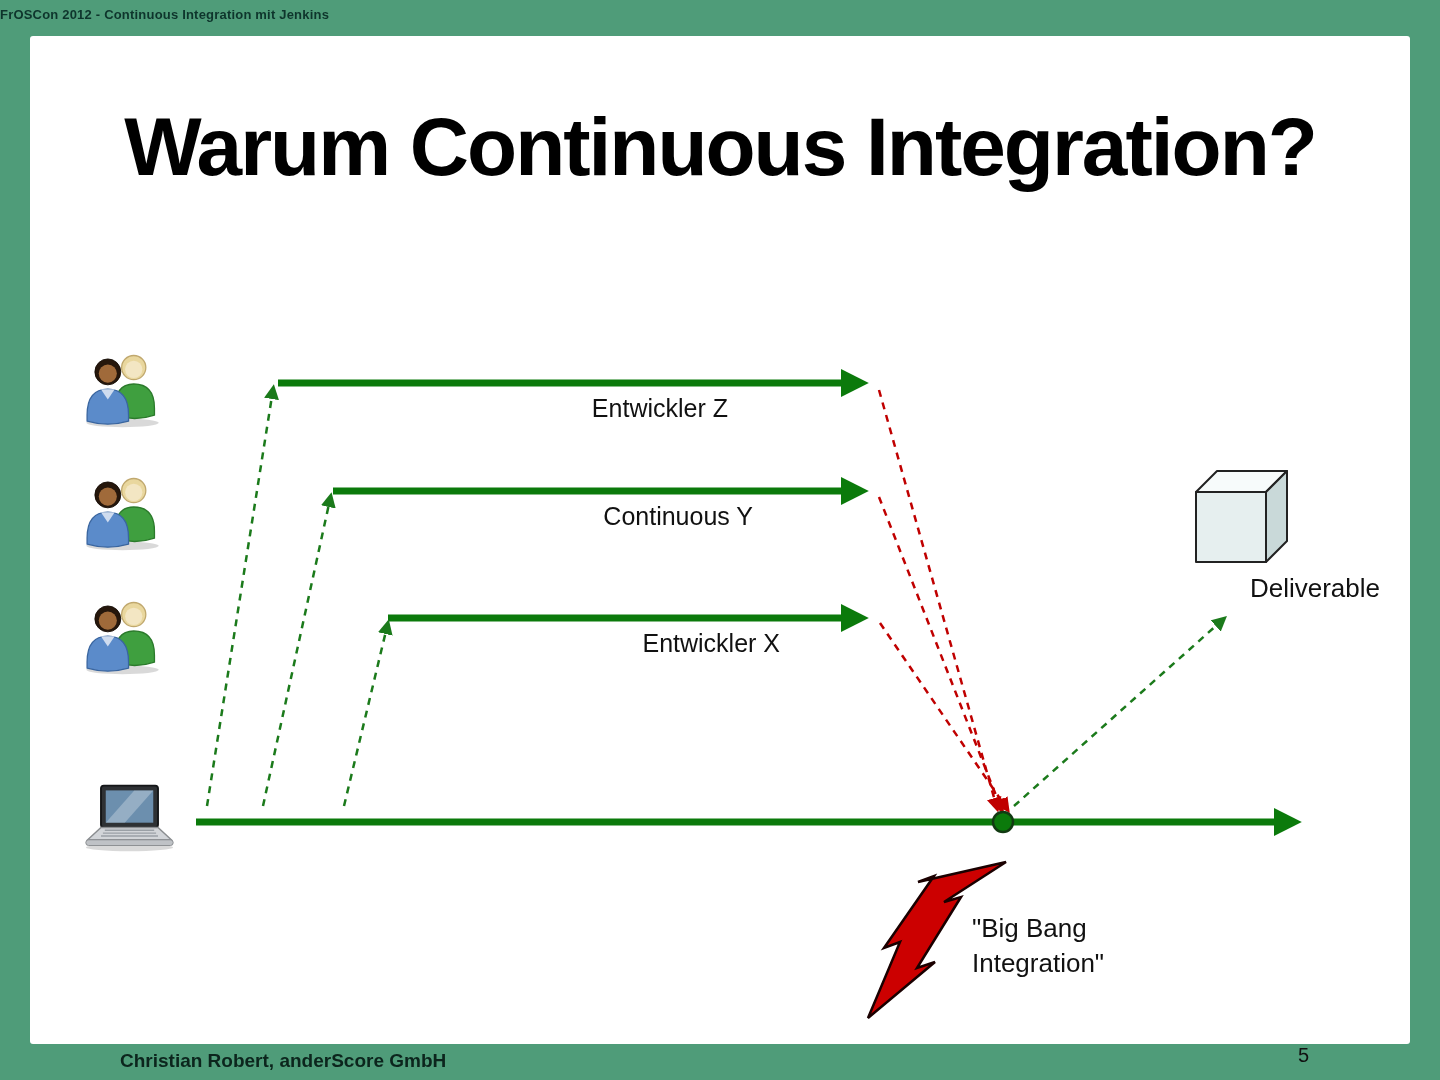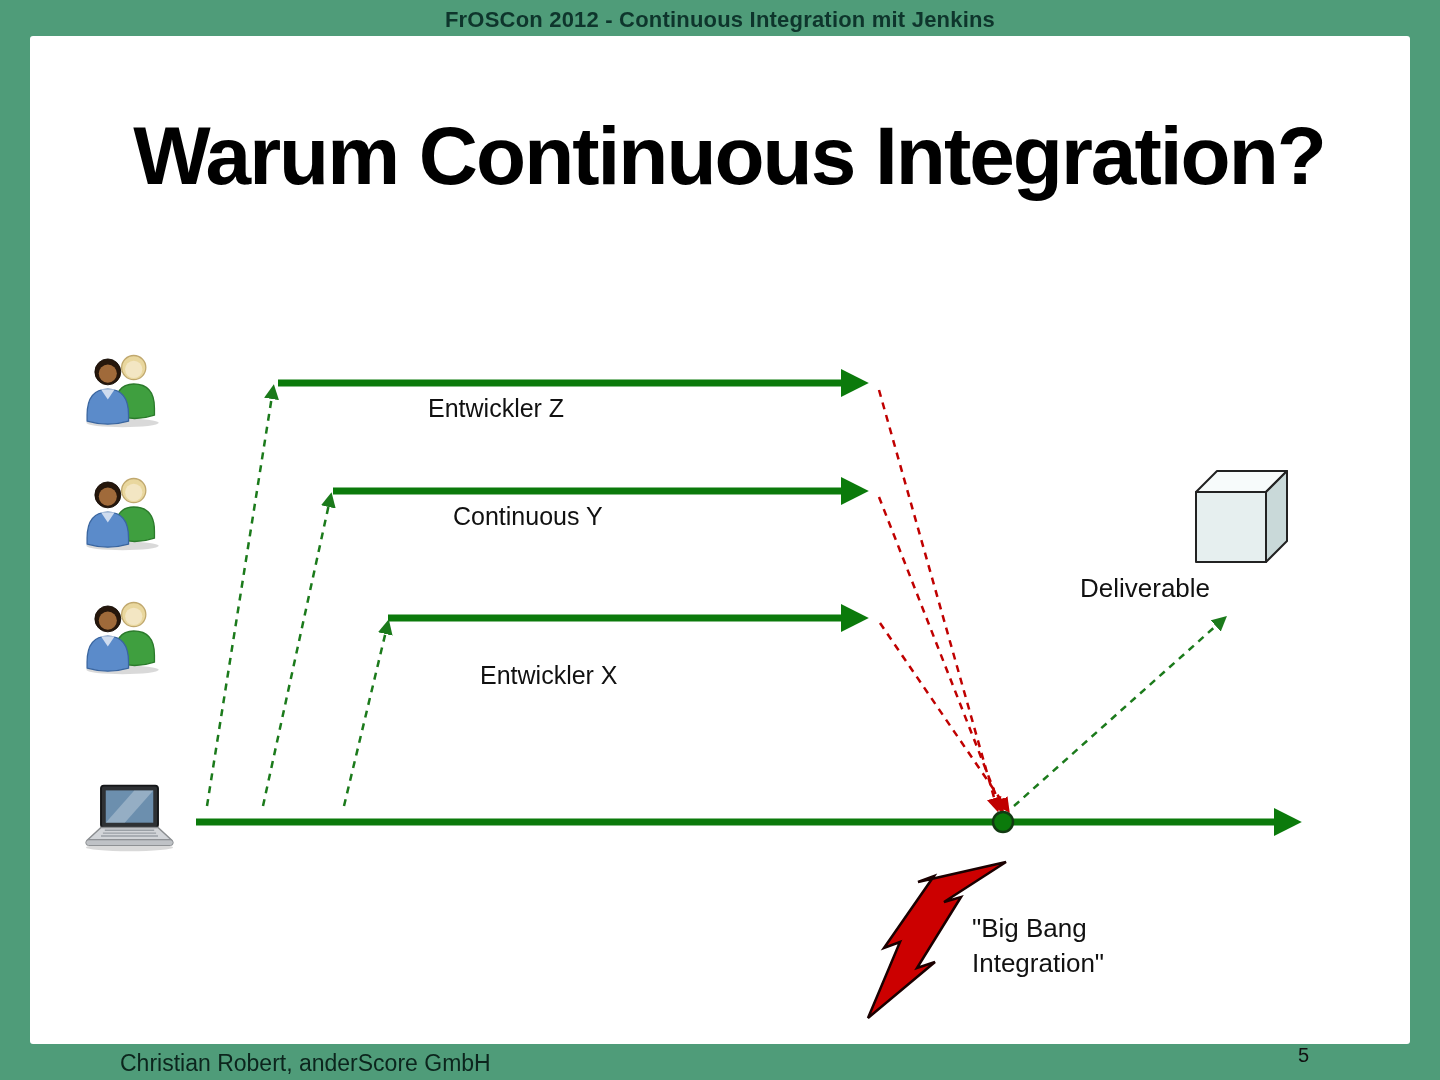--- a/index.html
+++ b/index.html
@@ -1,28 +1,28 @@
 <!DOCTYPE html>
 <html style="--frame_green: #4f9c79; --header_text: #0e352c; --line_green: #0b7a0b; --dashed_green: #1b7a1b; --line_red: #c00000; --bolt_red: #cc0000; --cube_face: #e6efef;"><head>
 <meta charset="utf-8">
 <style>
   html,body{margin:0;padding:0;background:#4f9c79;}
   #app{position:relative;width:1440px;height:1080px;background:var(--frame_green,#4f9c79);
        font-family:"Liberation Sans",sans-serif;overflow:hidden;}
   .slide{position:absolute;left:30px;top:36px;right:30px;bottom:36px;background:#ffffff;border-radius:3px;}
-  .hdr{position:absolute;top:7px;left:0;width:100%;text-align:center;font-size:22px;font-weight:bold;
+  .hdr{position:absolute;top:7px;left:0;width:100%;text-align:left;font-size:13px;font-weight:bold;
        color:var(--header_text,#0e352c);letter-spacing:.2px;}
-  .title{position:absolute;top:100px;left:60px;width:1320px;margin:9px;text-align:center;
+  .title{position:absolute;top:100px;left:60px;width:1320px;margin:0;text-align:center;
          font-size:82px;font-weight:bold;letter-spacing:-2px;color:#000;}
   .diagram{position:absolute;left:0;top:0;width:1440px;height:1080px;pointer-events:none;}
   .icon{position:absolute;}
   .lbl{position:absolute;font-size:25px;color:#111;}
-  .ctr{width:300px;text-align:left;}
+  .ctr{width:300px;text-align:right;}
   .bigbang{font-size:26px;line-height:35px;color:#111;}
-  .author{position:absolute;left:120px;top:1050px;font-size:23px;font-weight:normal;color:#0c251d;}
+  .author{position:absolute;left:120px;top:1050px;font-size:19px;font-weight:bold;color:#0c251d;}
   .pagenum{position:absolute;left:1298px;top:1044px;font-size:20px;color:#111;}
 </style>
 </head>
 <body>
 
 <div id="app">
 
   <div class="slide"></div>
 
   <div class="hdr">FrOSCon 2012 - Continuous Integration mit Jenkins</div>
@@ -109,21 +109,21 @@
     <rect x="20" y="3" width="60" height="44" rx="3" fill="#2e3134" stroke="#141618" stroke-width="2"></rect>
     <rect x="25" y="8" width="50" height="34" fill="#6c8fae"></rect>
     <polygon points="25,42 55,8 75,8 45,42" fill="rgba(255,255,255,0.28)"></polygon>
     <path d="M6 60 L20 47 L80 47 L94 60 Z" fill="#d2d5d9" stroke="#8a8d90" stroke-width="1.5"></path>
     <path d="M24 50 L76 50 M22 53 L78 53 M20 56 L80 56" stroke="#9aa0a6" stroke-width="1.5" fill="none"></path>
     <rect x="4" y="60" width="92" height="6" rx="3" fill="#bfc2c6" stroke="#8a8d90" stroke-width="1"></rect>
   </svg>
 
   <div class="lbl ctr" style="left:428px;top:394px">Entwickler Z</div>
   <div class="lbl ctr" style="left:453px;top:502px">Continuous Y</div>
-  <div class="lbl ctr" style="left:480px;top:661px">Entwickler X</div>
+  <div class="lbl ctr" style="left:480px;top:629px">Entwickler X</div>
 
   <div class="lbl bigbang" style="left:972px;top:911px">
     <div>"Big Bang</div>
     <div>Integration"</div>
   </div>
 
   <div class="lbl ctr" style="left:1080px;top:573px;font-size:26px">Deliverable</div>
 
   <div class="author">Christian Robert, anderScore GmbH</div>
   <div class="pagenum">5</div>

